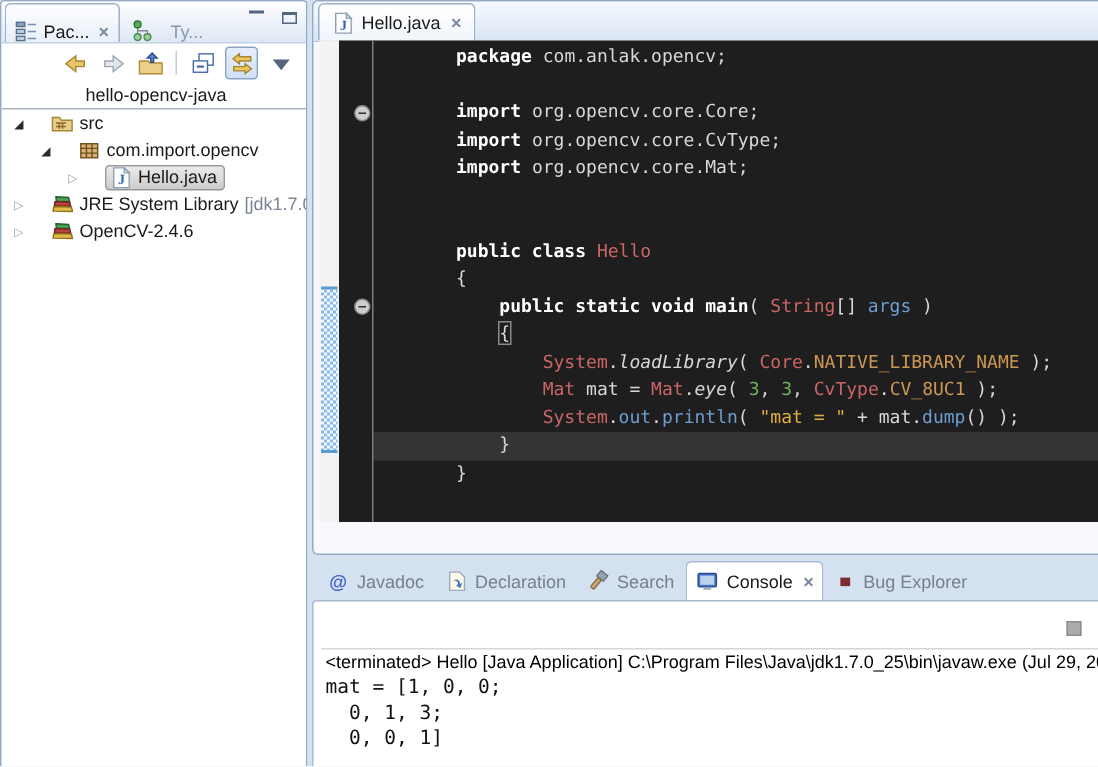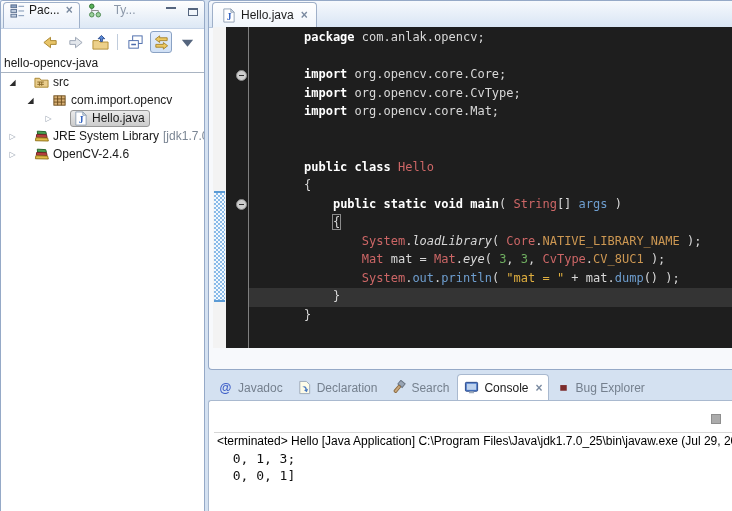--- a/index.html
+++ b/index.html
@@ -6,39 +6,39 @@
   #screen{position:relative;width:732px;height:511px;background:#d4e1f1;overflow:hidden;
           font-family:"Liberation Sans",sans-serif;-webkit-font-smoothing:antialiased;}
   .icn svg{width:15px;height:15px;display:block;}
   .icn{display:inline-block;line-height:0;}
 
   
   .left-panel{position:absolute;left:0;top:0;width:205px;height:511px;background:#fff;
               border:1px solid #95a9c7;border-bottom:none;border-radius:3px 3px 0 0;box-sizing:border-box;overflow:hidden;}
   .lp-tabbar{position:relative;height:27px;background:linear-gradient(#fefefe,#dde8f5);
              border-bottom:1px solid #c4d2e6;display:flex;align-items:flex-end;}
-  .lp-tab{display:flex;align-items:flex-start;gap:4px;font-size:12px;}
+  .lp-tab{display:flex;align-items:flex-end;gap:4px;font-size:12px;}
   .lp-tab.active{height:25px;padding:0 6px;margin-left:2px;color:#1a1a1a;
                  background:linear-gradient(#fdfdfe,#e9f0fa);border:1px solid #9fb0c9;border-bottom:none;
                  border-radius:4px 4px 0 0;}
   .lp-tab.inactive{height:25px;padding:0 8px;color:#8b97a8;gap:11px;}
   .tab-close{color:#7a8aa0;font-size:12px;font-weight:bold;cursor:default;margin-left:2px;}
   .winbtns{position:absolute;right:6px;top:6px;display:flex;gap:12px;align-items:center;}
   .btn-min{width:10px;height:8px;border-top:2px solid #55657e;}
   .btn-max{width:10px;height:8px;border:1px solid #55657e;border-top:2px solid #55657e;box-sizing:border-box;}
 
   .lp-toolbar{height:26px;display:flex;justify-content:flex-end;align-items:center;gap:5px;
               padding-right:7px;background:#fff;}
   .tb-btn{width:20px;height:20px;display:flex;align-items:center;justify-content:center;border-radius:3px;}
   .tb-btn svg{width:17px;height:17px;}
   .tb-btn.pressed{border:1px solid #8aa2c4;background:linear-gradient(#e6eefb,#d0e0f5);}
   .tb-sep{width:1px;height:16px;background:#c0ccdc;margin:0 2px;}
 
   .lp-tree{font-size:12px;color:#1a1a1a;}
-  .project-row{height:17px;line-height:17px;padding-left:3px;border-bottom:1px solid #a9b4c2;white-space:nowrap;}
+  .project-row{height:17px;line-height:17px;padding-left:3px;border-bottom:1px solid #a9b4c2;white-space:nowrap;text-align:center;}
   .tree-row{height:18px;display:flex;align-items:center;white-space:nowrap;}
   .tw-arrow{width:11px;text-align:center;flex:none;}
   .tw-arrow.expanded{font-size:8px;color:#2b2b2b;}
   .tw-arrow.collapsed{font-size:8px;color:#98a2b0;}
   .tw-wrap{display:flex;align-items:center;gap:4px;height:17px;margin-left:16px;}
   .tw-wrap.sel{background:linear-gradient(#eaeaea,#cccccc);border:1px solid #979797;border-radius:3px;
                padding:0 4px 0 2px;box-sizing:border-box;}
   .tw-suffix{color:#7b8694;}
 
   
@@ -324,17 +324,17 @@
               <rect x="4" y="5" width="8" height="7" fill="#7c2c2c"></rect>
             </svg>
           </span>
           <span>Bug Explorer</span>
         </div>
       </div>
     <div class="c-body">
       <span class="terminate-btn"></span>
       <div class="c-sep"></div>
       <div class="c-status">&lt;terminated&gt; Hello [Java Application] C:\Program Files\Java\jdk1.7.0_25\bin\javaw.exe (Jul 29, 20</div>
-      <div class="c-output" id="console-output"><div>  0, 1, 3;</div><div>  0, 0, 1]</div></div>
+      <div class="c-output" id="console-output"><div>mat = [1, 0, 0;</div><div>  0, 1, 3;</div><div>  0, 0, 1]</div></div>
     </div>
   </div>
 
 </div>
 
 </body></html>

